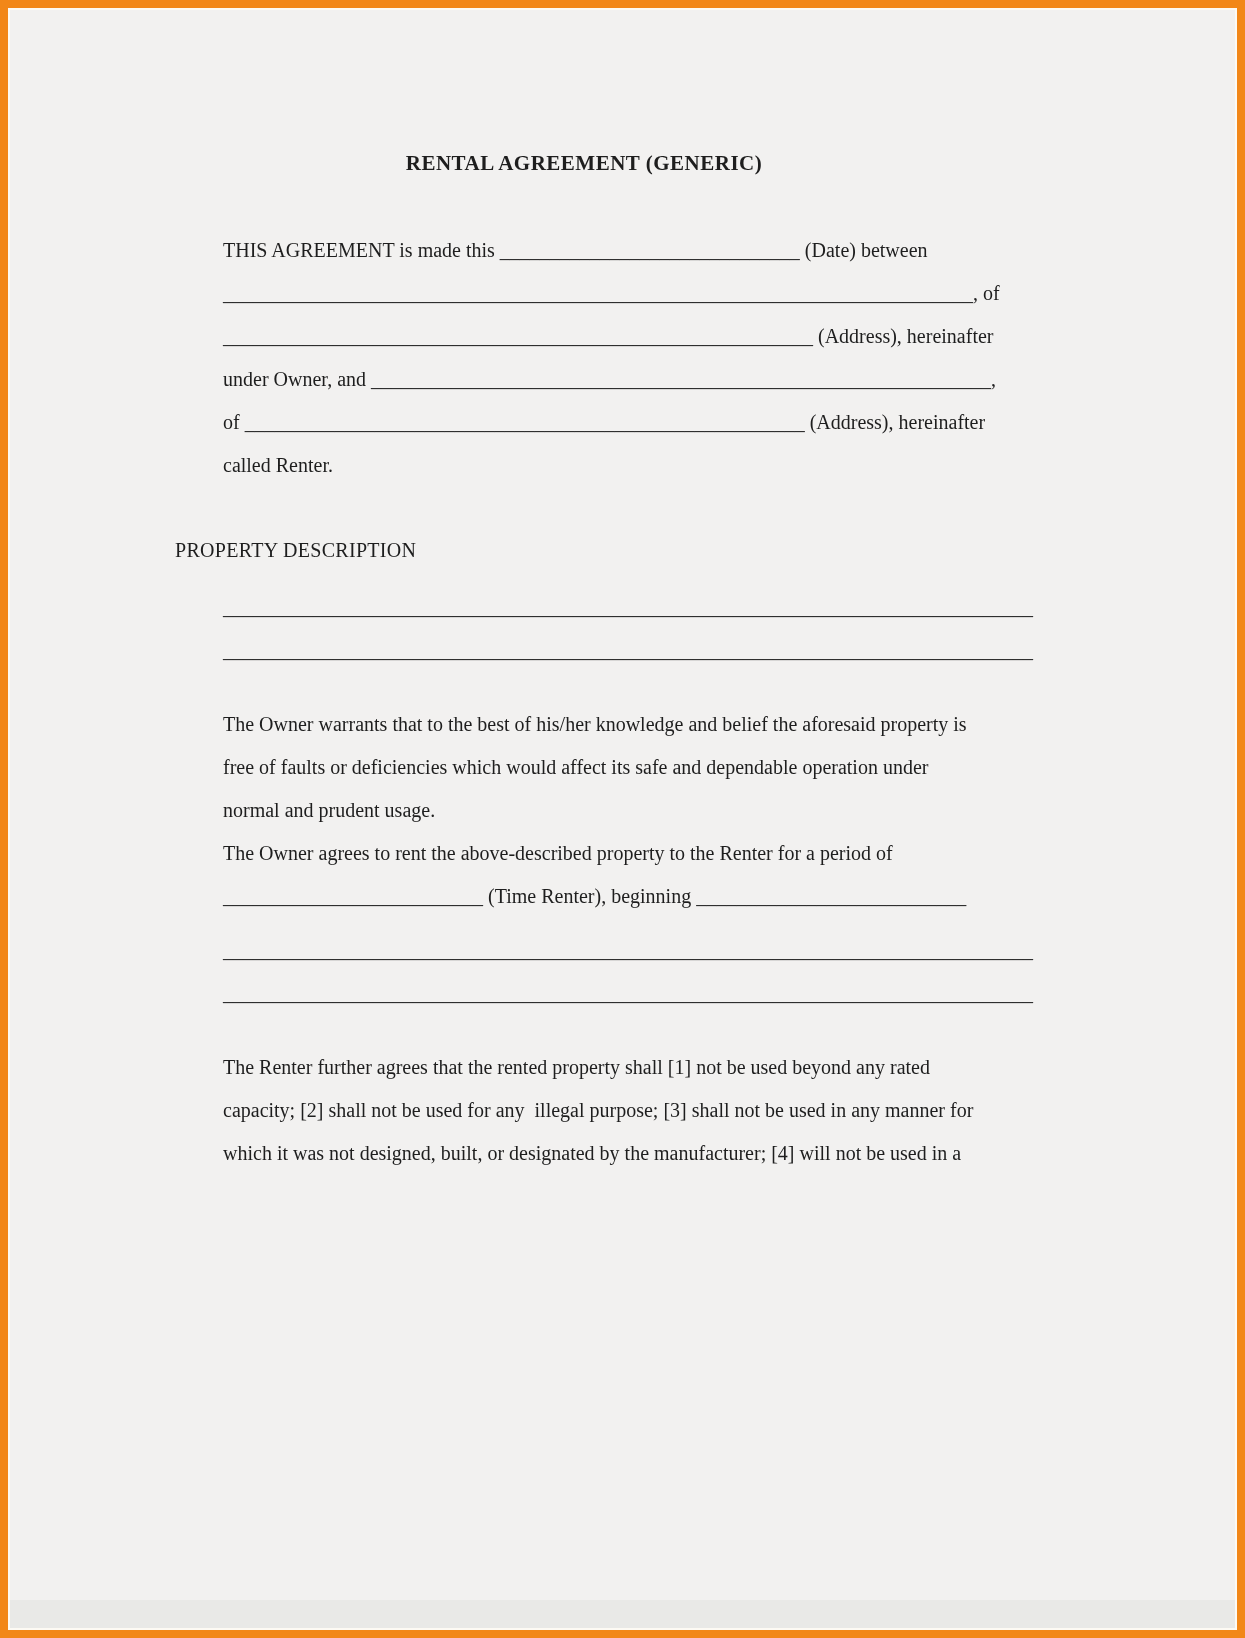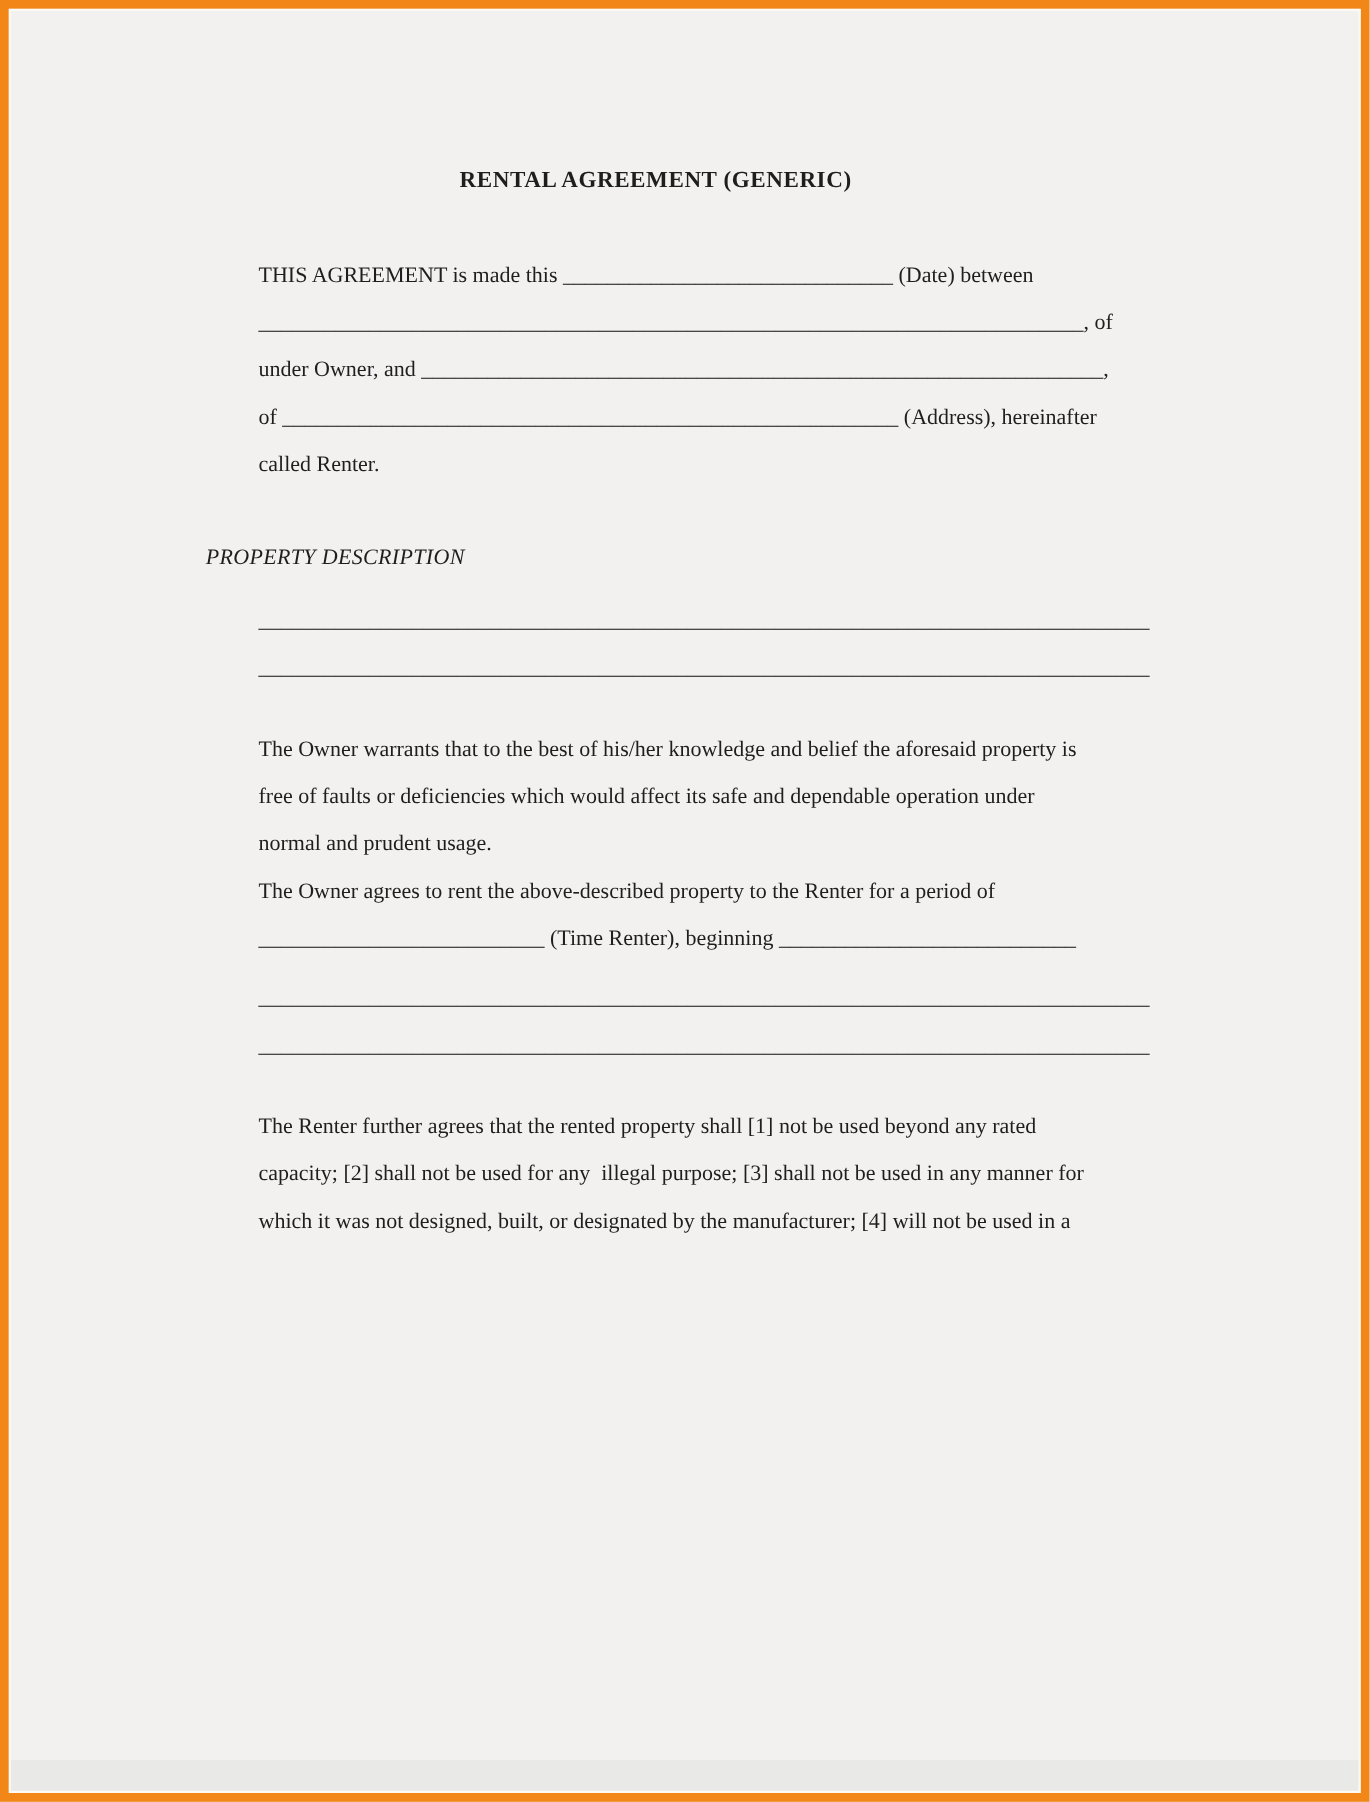--- a/index.html
+++ b/index.html
@@ -15,21 +15,20 @@
     font-family: "Liberation Serif", "DejaVu Serif", serif;
   }
   .page {
     position: relative;
     width: 100%;
     height: 100%;
     box-sizing: border-box;
     background: var(--page-bg, #F2F1F0);
     border: 2px solid rgba(255, 252, 245, 0.85);
     overflow: hidden;
-    padding-left: 12px;
   }
   .content {
     position: relative;
     box-sizing: border-box;
     margin-left: 165px;
     width: 818px;
     padding-top: 132px;
     color: var(--ink, #1E1E1E);
     font-size: 20px;
   }
@@ -45,21 +44,20 @@
     text-align: center;
     font-weight: bold;
     font-size: 21px;
     letter-spacing: 0.5px;
     margin-bottom: 44px;
   }
   .heading {
     height: 43px;
     line-height: 43px;
     letter-spacing: 0.3px;
-    font-style: italic;
   }
   .gap-section { margin-top: 42px; }
   .gap-after-heading { margin-top: 14px; }
   .gap-after-heading-sm { margin-top: 11px; }
   .gap-para { margin-top: 31px; }
   .gap-heading-alt { margin-top: 41px; }
   .bottom-band {
     position: absolute;
     left: 0;
     right: 0;
@@ -72,20 +70,21 @@
 <body>
 
 <div class="page">
   <div class="content">
 
     <div class="doc-title">RENTAL AGREEMENT (GENERIC)</div>
 
     <div>
       <div class="line">THIS AGREEMENT is made this ______________________________ (Date) between</div>
       <div class="line">___________________________________________________________________________, of</div>
+      <div class="line">___________________________________________________________ (Address), hereinafter</div>
       <div class="line">under Owner, and ______________________________________________________________,</div>
       <div class="line">of ________________________________________________________ (Address), hereinafter</div>
       <div class="line">called Renter.</div>
     </div>
 
     <div class="heading gap-section">PROPERTY DESCRIPTION</div>
 
     <div class="gap-after-heading">
       <div class="line">_________________________________________________________________________________</div>
       <div class="line">_________________________________________________________________________________</div>

